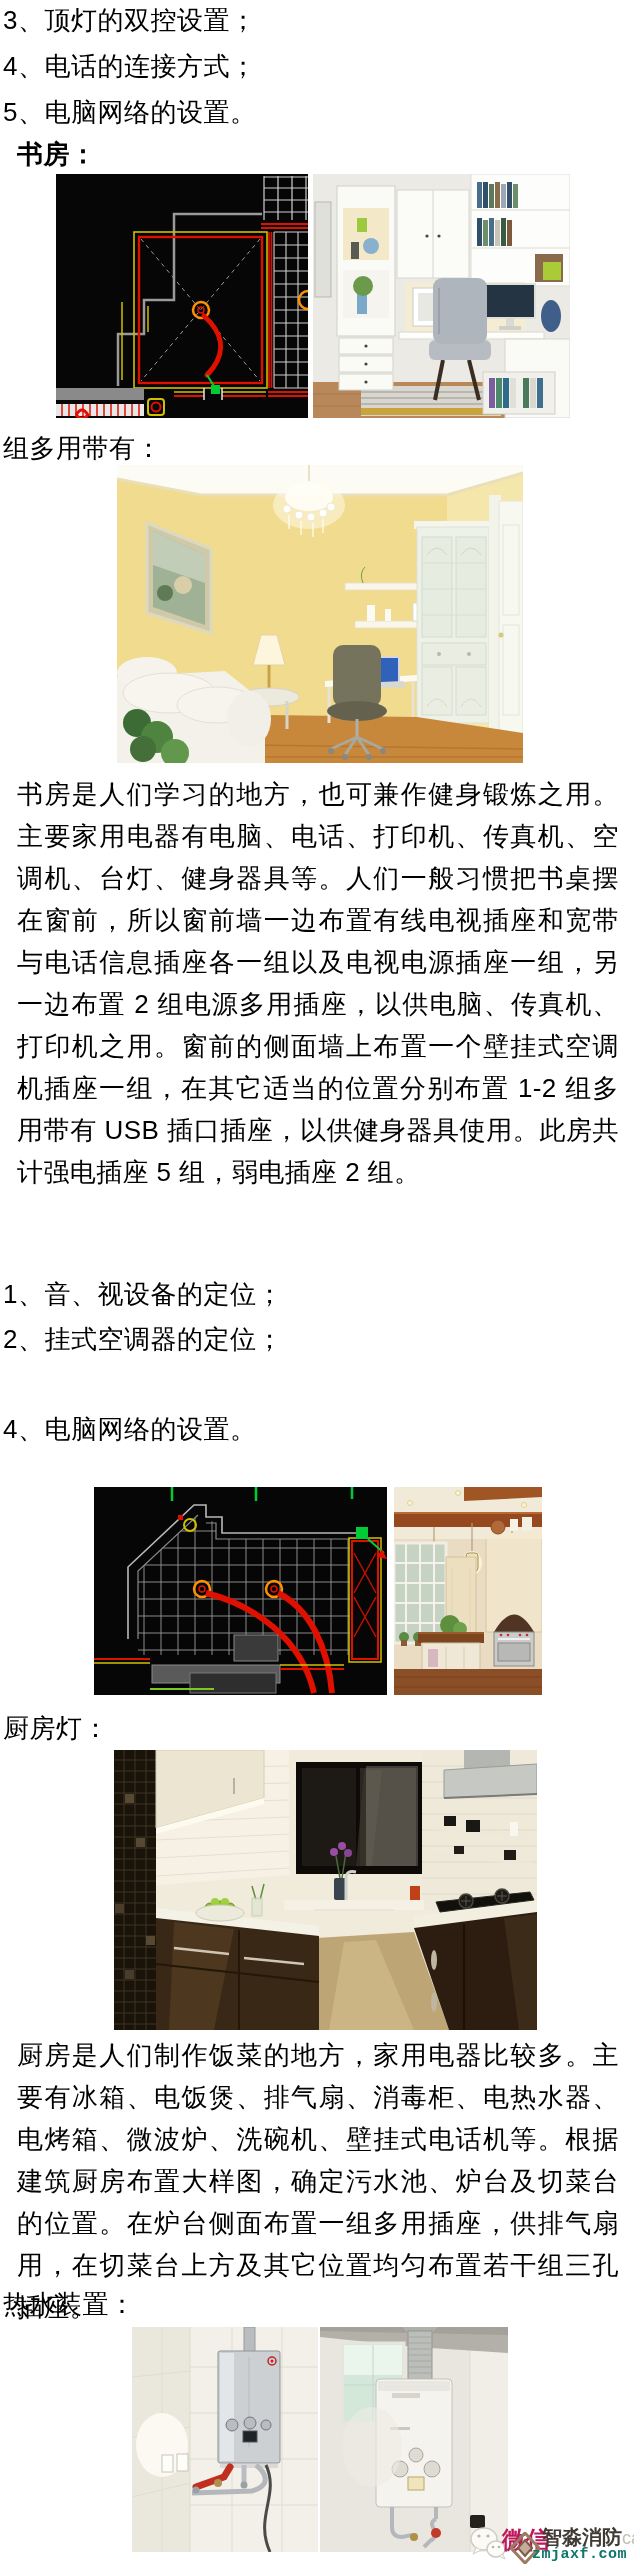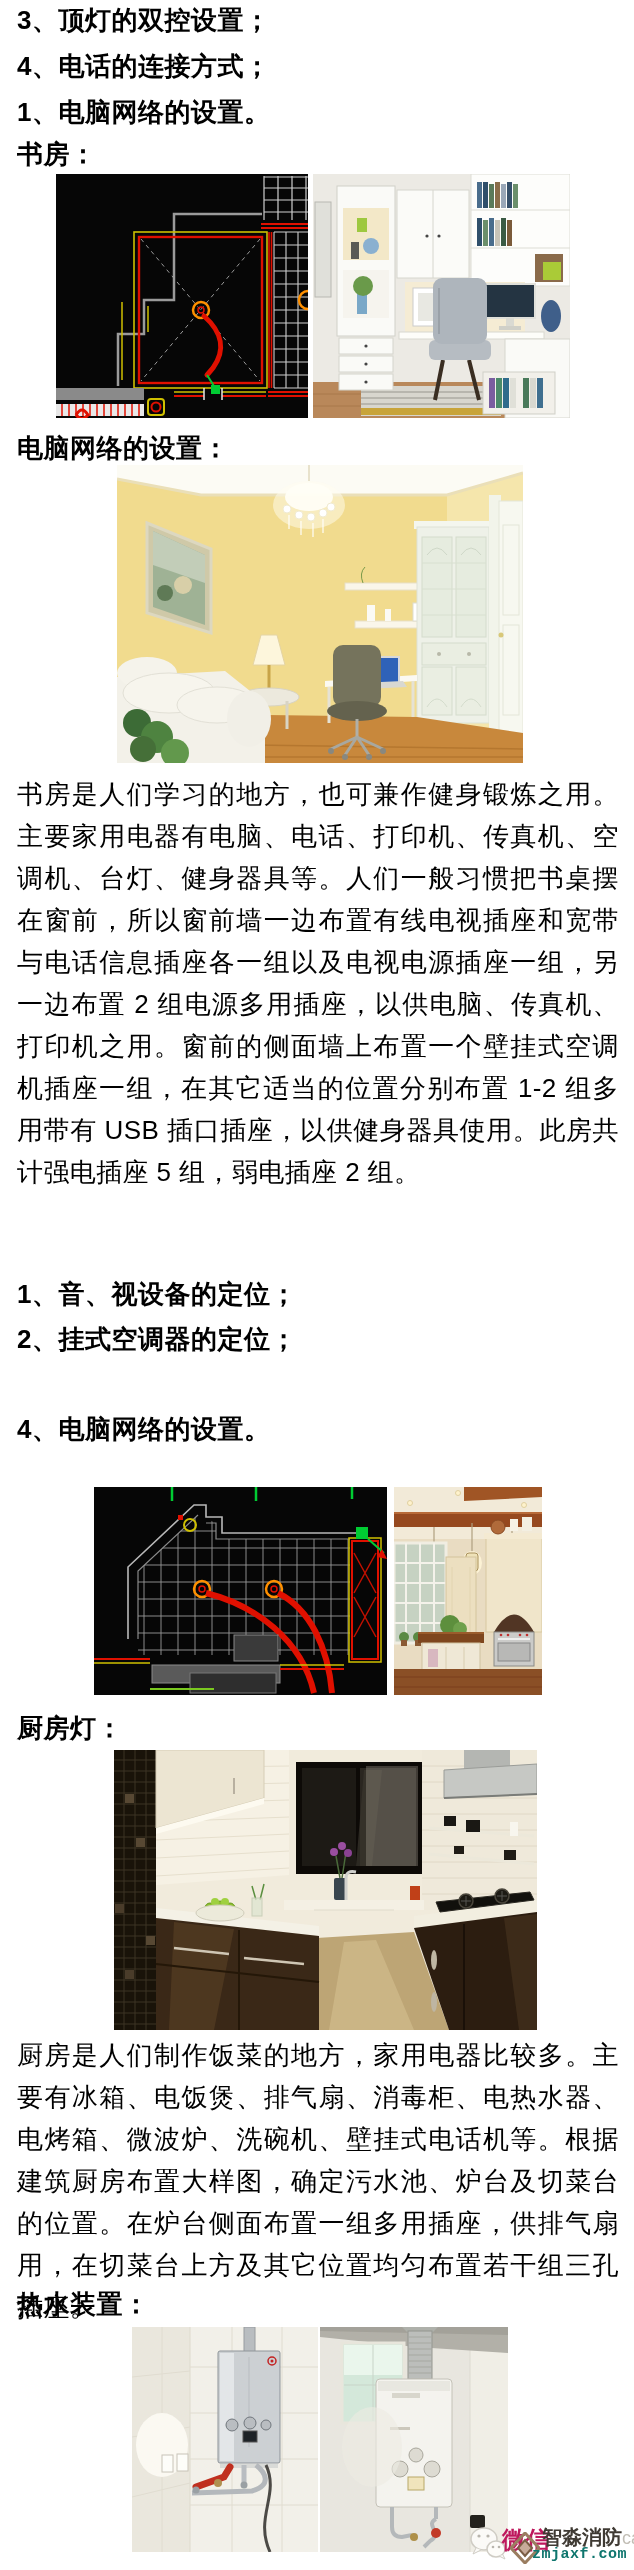--- a/index.html
+++ b/index.html
@@ -1,19 +1,19 @@
 <!DOCTYPE html>
 <html><head>
 <meta charset="utf-8">
 <style>
   html,body{margin:0;padding:0;background:#ffffff;}
   .page{position:relative;width:634px;height:2570px;background:#ffffff;overflow:hidden;
         font-family:"Liberation Sans",sans-serif;color:#000;}
-  .tline{position:absolute;left:17px;width:610px;font-size:26px;line-height:32px;
-         letter-spacing:0.5px;white-space:nowrap;font-weight:bold;}
+  .tline{position:absolute;left:3px;width:610px;font-size:26px;line-height:32px;
+         letter-spacing:0.5px;white-space:nowrap;}
   .thead{position:absolute;left:17px;width:610px;font-size:26px;line-height:32px;
          font-weight:bold;letter-spacing:0.5px;white-space:nowrap;}
   .para{position:absolute;left:17px;width:602px;font-size:26px;line-height:42px;
         text-align:justify;text-justify:inter-ideograph;letter-spacing:0.4px;}
   .img{position:absolute;overflow:hidden;}
   .img svg{display:block;width:100%;height:100%;}
   .watermark{position:absolute;left:458px;top:2498px;width:176px;height:70px;}
   .wm-wechat{position:absolute;left:44px;top:26px;font-size:24px;color:#be185d;font-weight:bold;}
   .wm-brand{position:absolute;left:84px;top:26px;font-size:20px;font-weight:bold;color:#3f3a33;white-space:nowrap;}
   .wm-suffix{font-size:18px;font-weight:normal;color:#c2beb5;}
@@ -22,21 +22,21 @@
   .wm-ico{position:absolute;left:12px;top:28px;}
   .wm-logo{position:absolute;left:52px;top:34px;}
 </style>
 </head>
 <body>
 
 <div class="page">
 
   <div class="tline" style="top:4px">3、顶灯的双控设置；</div>
   <div class="tline" style="top:50px">4、电话的连接方式；</div>
-  <div class="tline" style="top:96px">1、电脑网络的设置。</div>
+  <div class="tline" style="top:96px">5、电脑网络的设置。</div>
 
   <div class="thead" style="top:138px">书房：</div>
 
   <div class="img" style="left:56px;top:174px;width:252px;height:244px">
     <svg viewBox="0 0 252 244">
       <rect width="252" height="244" fill="#060606"></rect>
       <g stroke="#cfcfcf" stroke-width="1.2">
         <path d="M208,2 V46 M222,2 V46 M236,2 V46 M250,2 V46 M208,3 H252 M208,14 H252 M208,26 H252 M208,38 H252" fill="none"></path>
       </g>
       <path d="M205,50 H252 M205,54 H252" stroke="#e01000" stroke-width="2"></path>
@@ -167,21 +167,21 @@
       <ellipse cx="238" cy="142" rx="10" ry="16" fill="#3f5f8a"></ellipse>
       <g>
         <path d="M122,226 L130,186 M166,226 L156,186" stroke="#3a2e22" stroke-width="4"></path>
         <rect x="116" y="166" width="62" height="20" rx="6" fill="#b6bcc2"></rect>
         <rect x="120" y="104" width="54" height="66" rx="9" fill="#aeb5bc"></rect>
         <path d="M126,114 V160" stroke="#9aa1a8" stroke-width="2"></path>
       </g>
     </svg>
   </div>
 
-  <div class="tline" style="top:432px">电脑网络的设置：</div>
+  <div class="tline" style="top:432px">组多用带有：</div>
 
   <div class="img" style="left:117px;top:465px;width:406px;height:298px">
     <svg viewBox="0 0 406 298">
       <rect width="406" height="298" fill="#f1db8e"></rect>
       <polygon points="330,30 406,8 406,270 330,258" fill="#f5e6ac"></polygon>
       <polygon points="0,0 406,0 406,8 330,30 84,30 0,14" fill="#fcfbf4"></polygon>
       <path d="M0,14 L84,30 H330 L406,8" fill="none" stroke="#eadfb8" stroke-width="3"></path>
       <g>
         <ellipse cx="192" cy="40" rx="36" ry="24" fill="#fffdf0" opacity="0.5"></ellipse>
         <path d="M192,0 V16" stroke="#e8e2cc" stroke-width="2"></path>

